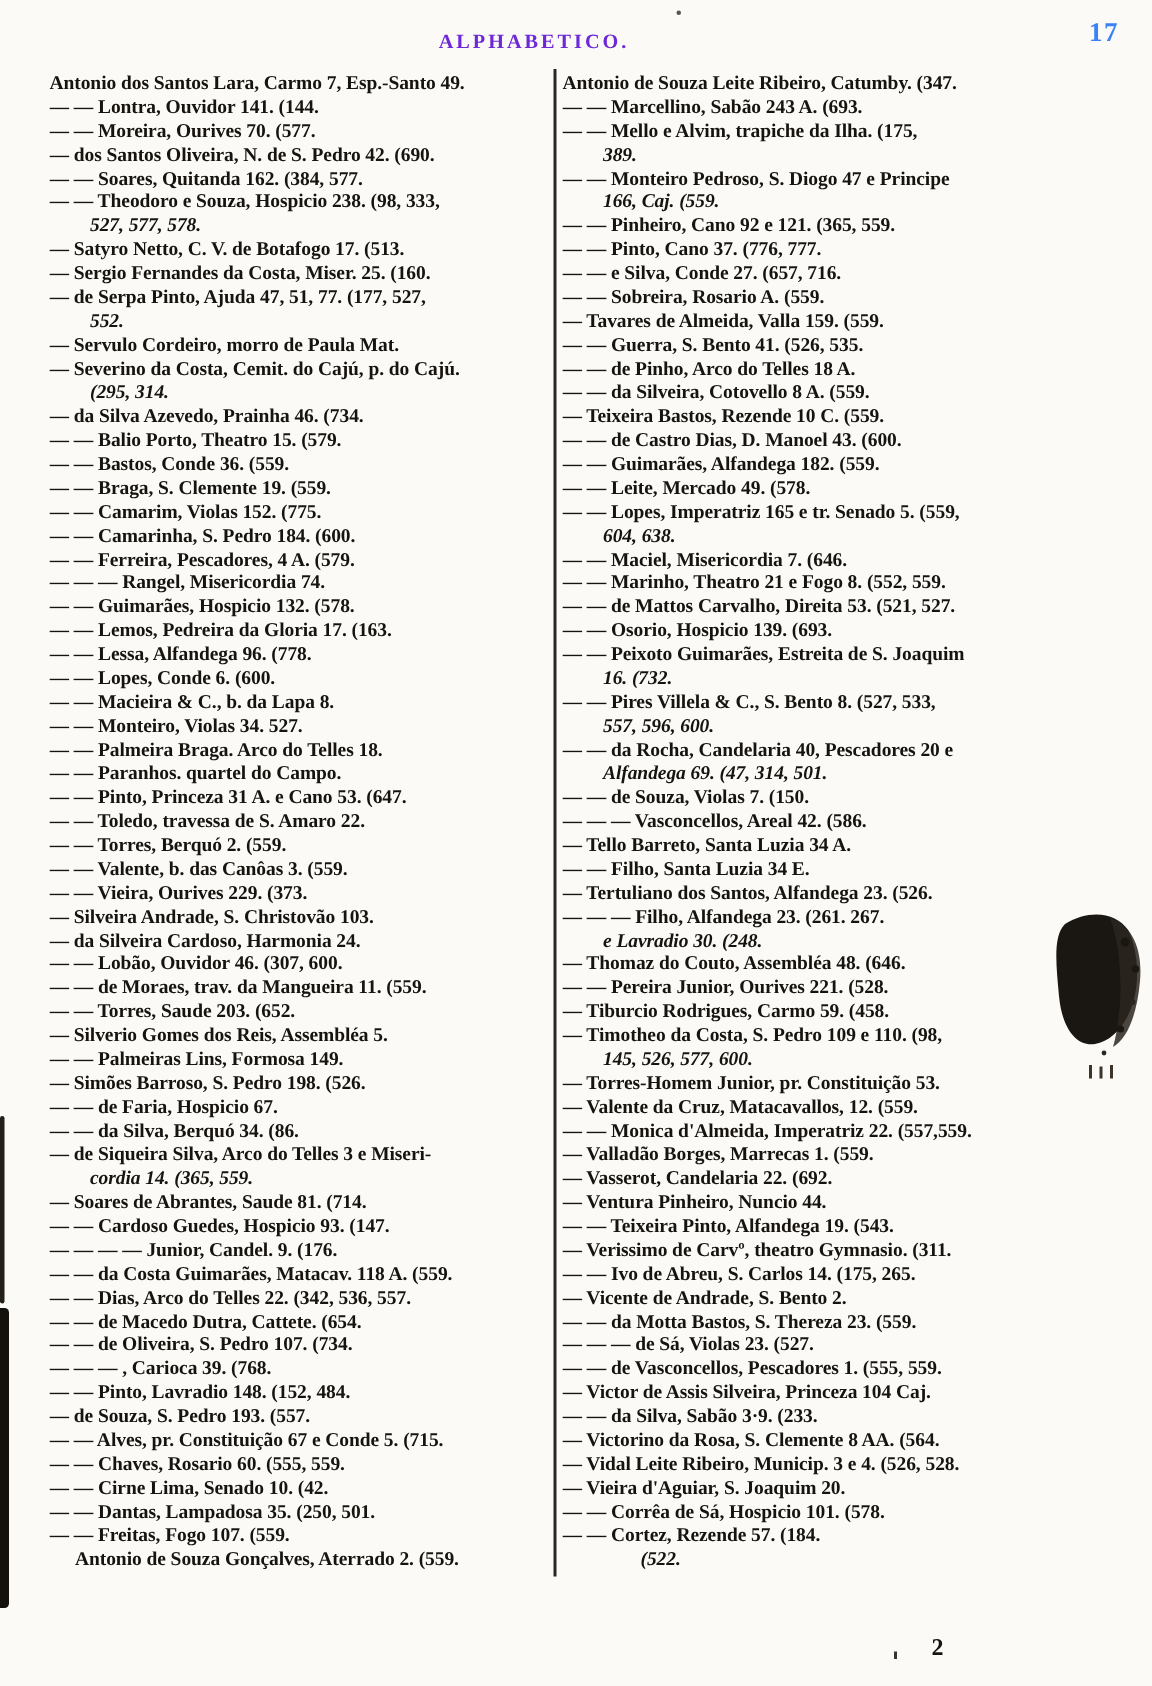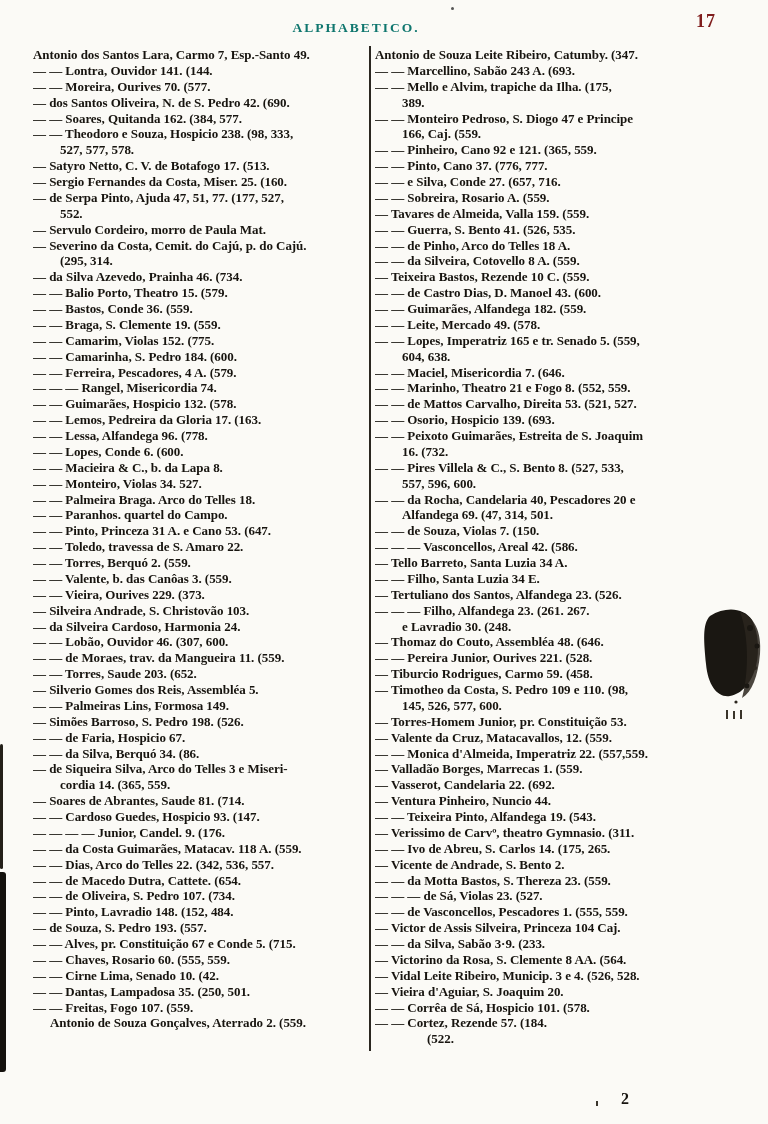--- a/index.html
+++ b/index.html
@@ -5,36 +5,36 @@
   html,body{margin:0;padding:0;}
   body{
     width:768px;height:1124px;position:relative;overflow:hidden;
     background:#fbfaf6;
     font-family:"Liberation Serif", serif;
   }
   .page{position:absolute;inset:0;}
   
   .hdr-title{
     position:absolute;top:20px;left:0;width:712px;text-align:center;
-    font-weight:bold;font-size:13.5px;letter-spacing:2px;color:#0f766e;
+    font-weight:bold;font-size:13.5px;letter-spacing:2px;color:#6d28d9;
   }
   .hdr-pagenum{
-    position:absolute;top:11px;left:696px;
-    font-weight:bold;font-size:18px;letter-spacing:1px;color:#7f1d1d;
+    position:absolute;top:11px;left:726px;
+    font-weight:bold;font-size:18px;letter-spacing:1px;color:#3b82f6;
   }
   
   .col{
     position:absolute;top:47px;
     font-weight:bold;font-size:13px;line-height:15.88px;
     letter-spacing:-0.05px;color:#17140f;overflow:hidden;
   }
   .col-left{left:33px;width:335px;height:1040px;}
   .col-right{left:375px;width:392px;height:1045px;}
   .ln{white-space:nowrap;}
-  .ln.cont{padding-left:27px;}
+  .ln.cont{padding-left:27px;font-style:italic;}
   .ln.ind2{padding-left:52px;}
   .ln.lead{padding-left:17px;font-family:Liberation Serif, serif;}
   .divider{
     position:absolute;left:369px;top:46px;width:1.5px;height:1005px;
     background:#2a2620;
   }
   
   .ink-stain{position:absolute;left:700px;top:598px;width:68px;height:140px;}
   .edge-mark-a{
     position:absolute;left:0;top:744px;width:3px;height:125px;
@@ -108,20 +108,21 @@
       <div class="ln">— — da Silva, Berquó 34. (86.</div>
       <div class="ln">— de Siqueira Silva, Arco do Telles 3 e Miseri-</div>
       <div class="ln cont">cordia 14. (365, 559.</div>
       <div class="ln">— Soares de Abrantes, Saude 81. (714.</div>
       <div class="ln">— — Cardoso Guedes, Hospicio 93. (147.</div>
       <div class="ln">— — — — Junior, Candel. 9. (176.</div>
       <div class="ln">— — da Costa Guimarães, Matacav. 118 A. (559.</div>
       <div class="ln">— — Dias, Arco do Telles 22. (342, 536, 557.</div>
       <div class="ln">— — de Macedo Dutra, Cattete. (654.</div>
       <div class="ln">— — de Oliveira, S. Pedro 107. (734.</div>
+      <div class="ln">— — — , Carioca 39. (768.</div>
       <div class="ln">— — Pinto, Lavradio 148. (152, 484.</div>
       <div class="ln">— de Souza, S. Pedro 193. (557.</div>
       <div class="ln">— — Alves, pr. Constituição 67 e Conde 5. (715.</div>
       <div class="ln">— — Chaves, Rosario 60. (555, 559.</div>
       <div class="ln">— — Cirne Lima, Senado 10. (42.</div>
       <div class="ln">— — Dantas, Lampadosa 35. (250, 501.</div>
       <div class="ln">— — Freitas, Fogo 107. (559.</div>
       <div class="ln lead">Antonio de Souza Gonçalves, Aterrado 2. (559.</div>
     </div>
 

